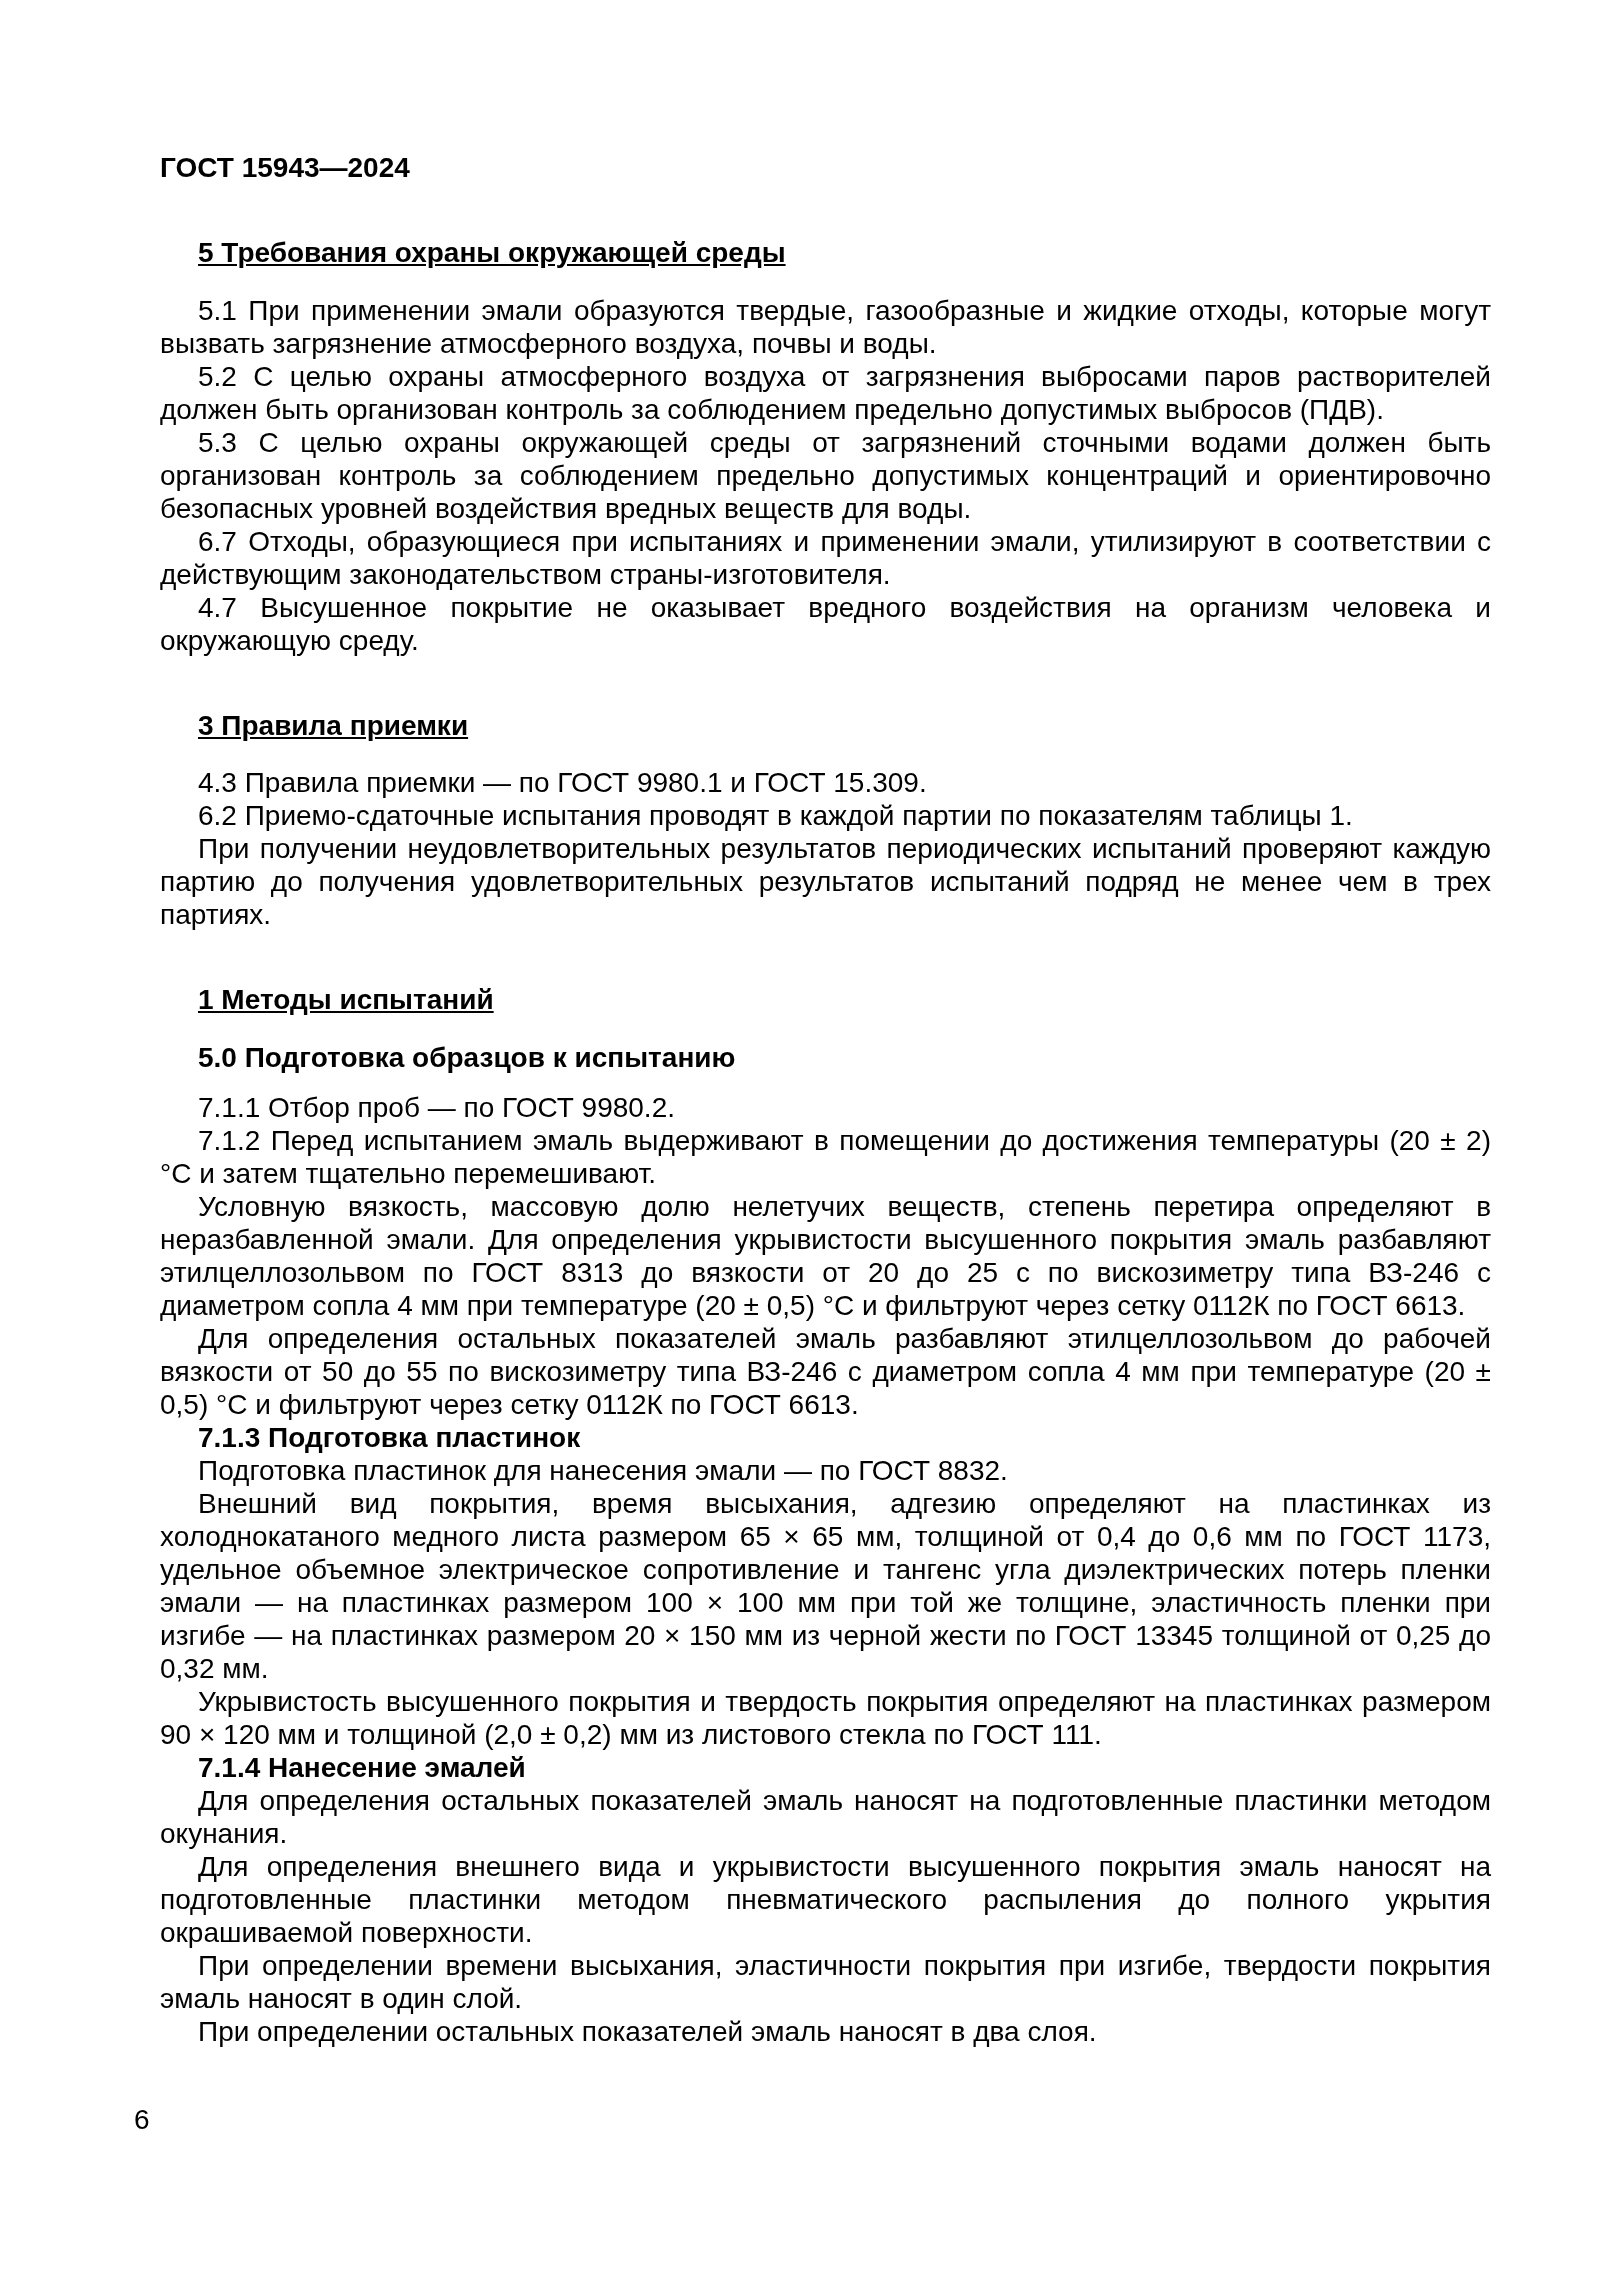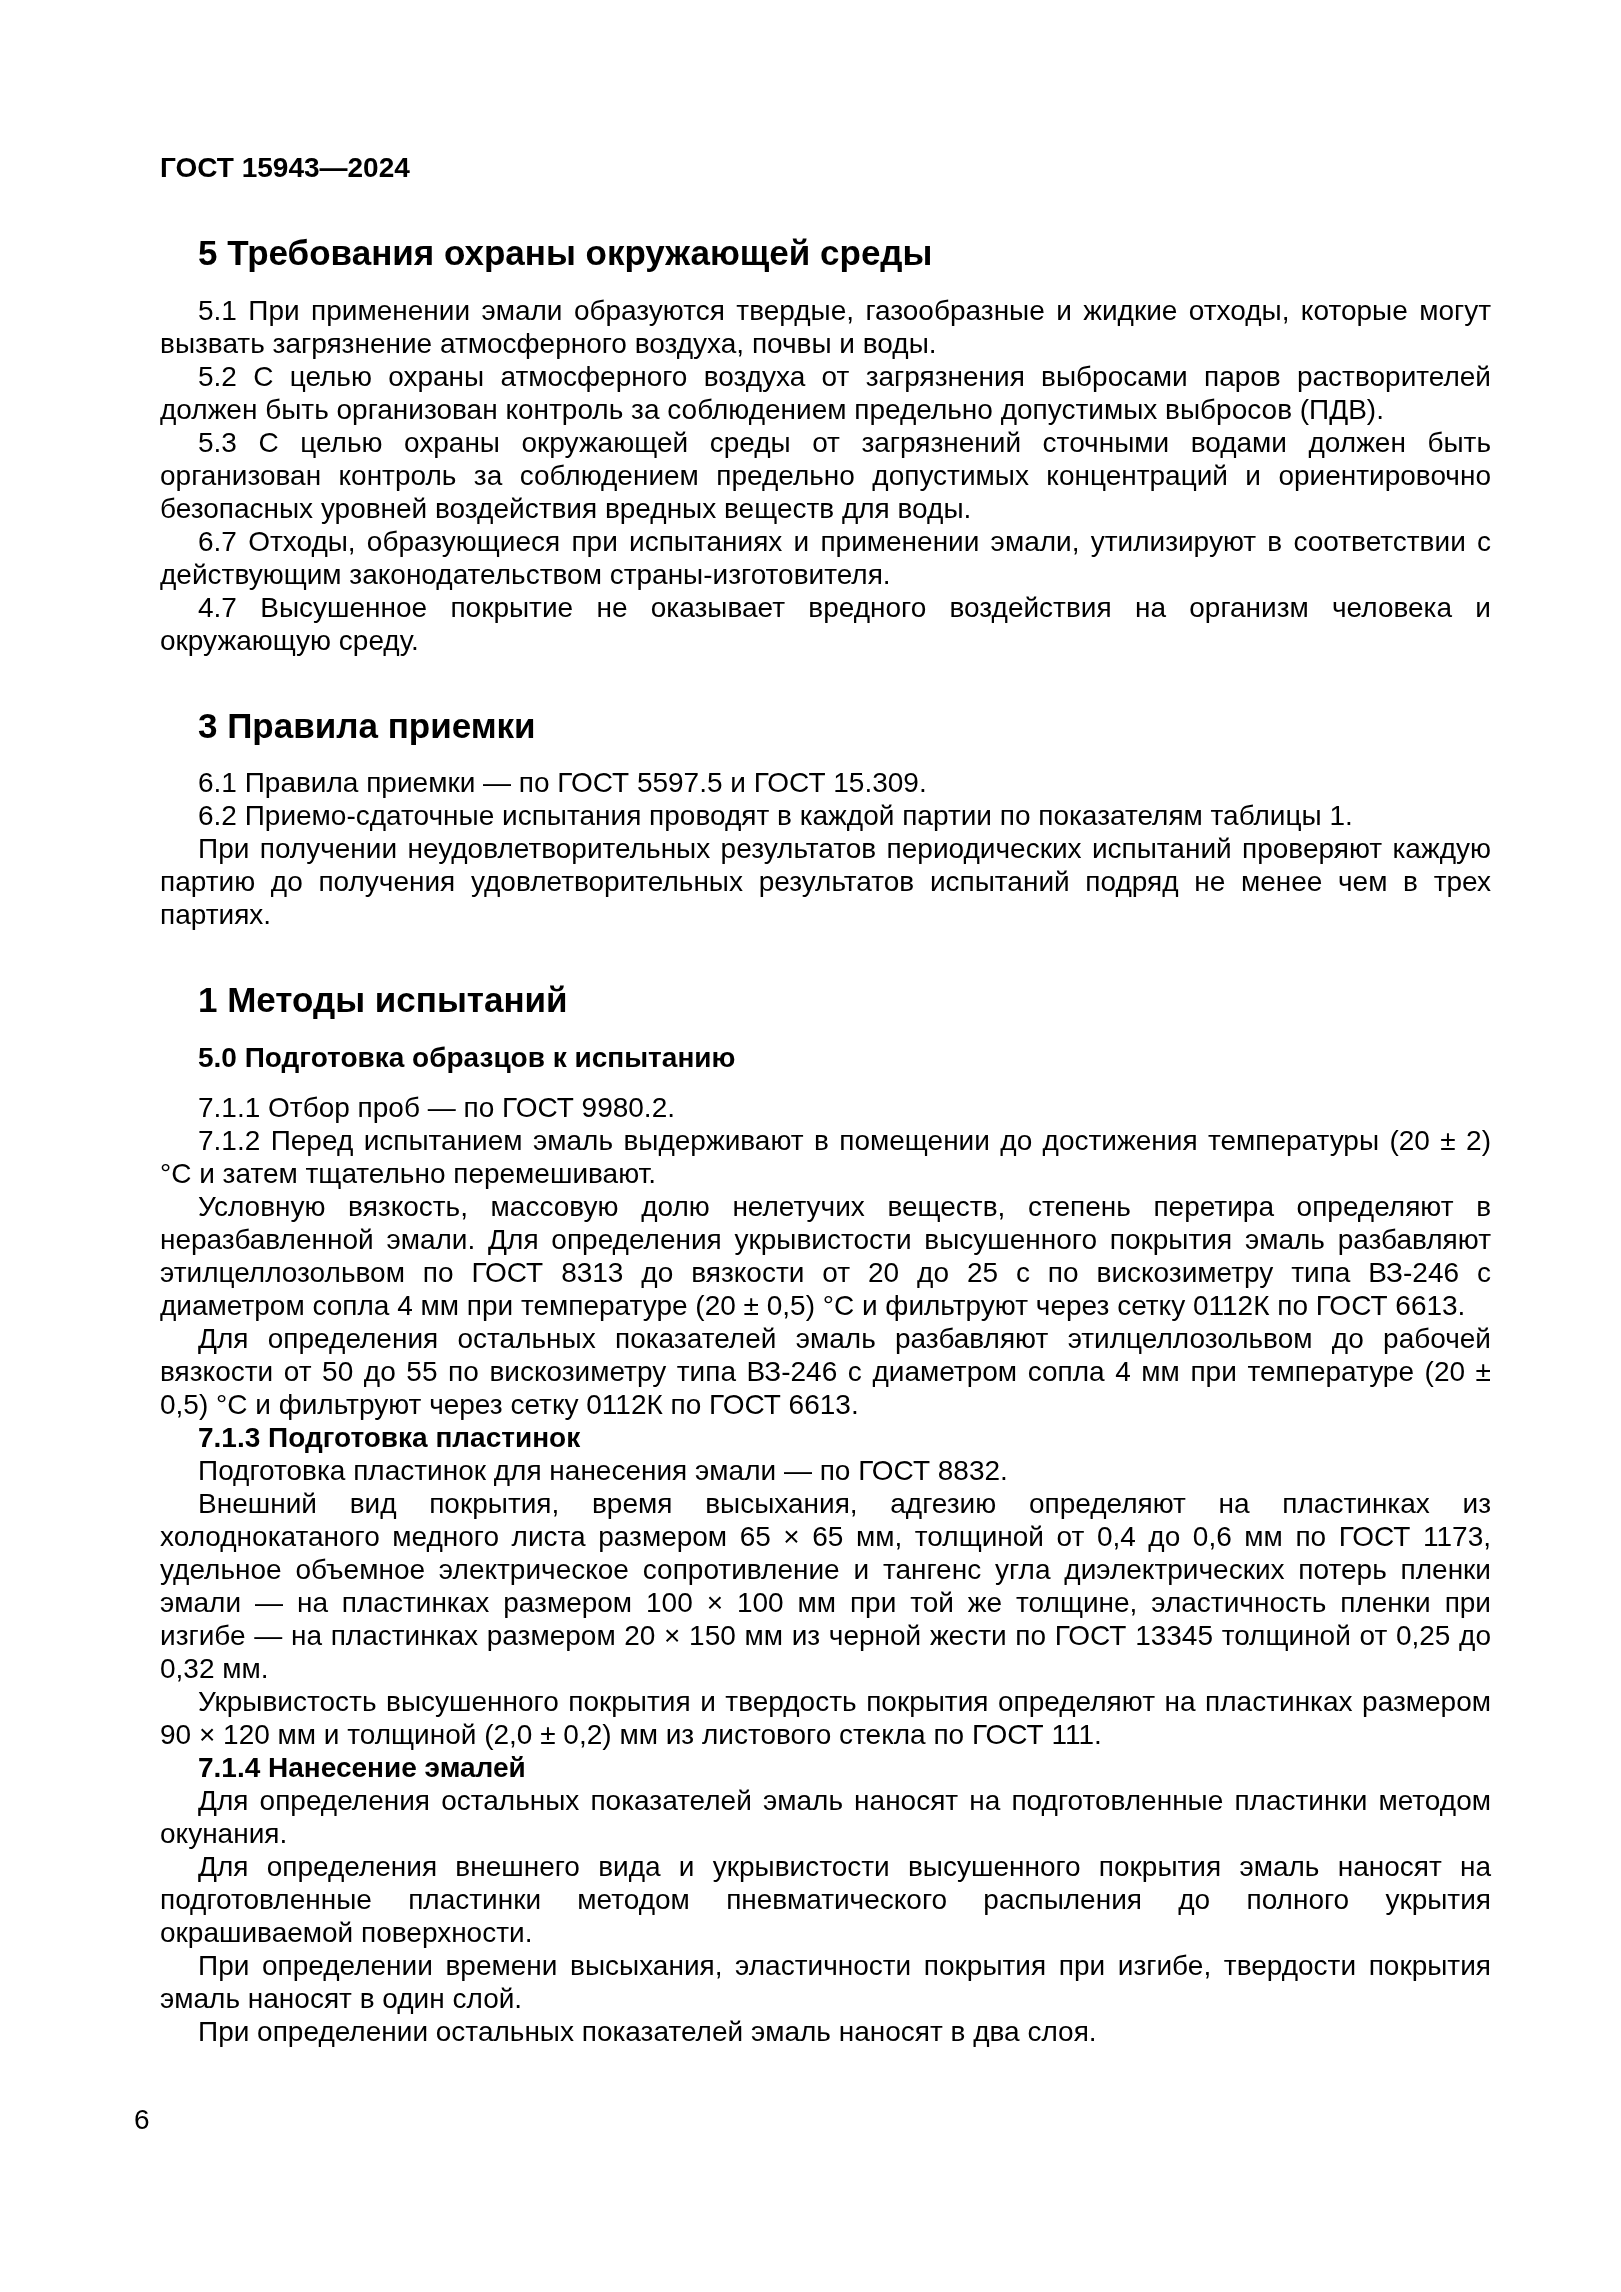--- a/index.html
+++ b/index.html
@@ -19,25 +19,26 @@
     top: 152px;
     width: 1331px;
   }
   .running-head {
     font-size: 28px;
     font-weight: 700;
     line-height: 32px;
     margin: 0;
   }
   .section-heading {
-    font-size: 35px;
+    font-size: 28px;
     font-weight: 700;
     line-height: 43px;
     margin: 47px 0 19.6px 0;
     padding-left: 38px;
+    text-decoration: underline;
   }
   .subheading {
     font-size: 28px;
     font-weight: 700;
     line-height: 33px;
     margin: 11.8px 0 17.6px 0;
     padding-left: 38px;
   }
   .para {
     font-size: 28px;
@@ -70,21 +71,21 @@
   <div class="content">
     <header class="running-head">ГОСТ 15943—2024</header>
     <main>
         <h2 class="section-heading">5 Требования охраны окружающей среды</h2>
         <p class="para">5.1 При применении эмали образуются твердые, газообразные и жидкие отходы, которые могут вызвать загрязнение атмосферного воздуха, почвы и воды.</p>
         <p class="para">5.2 С целью охраны атмосферного воздуха от загрязнения выбросами паров растворителей должен быть организован контроль за соблюдением предельно допустимых выбросов (ПДВ).</p>
         <p class="para">5.3 С целью охраны окружающей среды от загрязнений сточными водами должен быть организован контроль за соблюдением предельно допустимых концентраций и ориентировочно безопасных уровней воздействия вредных веществ для воды.</p>
         <p class="para">6.7 Отходы, образующиеся при испытаниях и применении эмали, утилизируют в соответствии с действующим законодательством страны-изготовителя.</p>
         <p class="para">4.7 Высушенное покрытие не оказывает вредного воздействия на организм человека и окружающую среду.</p>
         <h2 class="section-heading">3 Правила приемки</h2>
-        <p class="para">6.1 Правила приемки — по ГОСТ 5597.5 и ГОСТ 15.309.</p>
+        <p class="para">4.3 Правила приемки — по ГОСТ 9980.1 и ГОСТ 15.309.</p>
         <p class="para">6.2 Приемо-сдаточные испытания проводят в каждой партии по показателям таблицы 1.</p>
         <p class="para">При получении неудовлетворительных результатов периодических испытаний проверяют каждую партию до получения удовлетворительных результатов испытаний подряд не менее чем в трех партиях.</p>
         <h2 class="section-heading">1 Методы испытаний</h2>
         <p class="subheading">5.0 Подготовка образцов к испытанию</p>
         <p class="para">7.1.1 Отбор проб — по ГОСТ 9980.2.</p>
         <p class="para">7.1.2 Перед испытанием эмаль выдерживают в помещении до достижения температуры (20 ± 2) °С и затем тщательно перемешивают.</p>
         <p class="para">Условную вязкость, массовую долю нелетучих веществ, степень перетира определяют в неразбавленной эмали. Для определения укрывистости высушенного покрытия эмаль разбавляют этилцеллозольвом по ГОСТ 8313 до вязкости от 20 до 25 с по вискозиметру типа ВЗ-246 с диаметром сопла 4 мм при температуре (20 ± 0,5) °С и фильтруют через сетку 0112К по ГОСТ 6613.</p>
         <p class="para">Для определения остальных показателей эмаль разбавляют этилцеллозольвом до рабочей вязкости от 50 до 55 по вискозиметру типа ВЗ-246 с диаметром сопла 4 мм при температуре (20 ± 0,5) °С и фильтруют через сетку 0112К по ГОСТ 6613.</p>
         <p class="bold-para">7.1.3 Подготовка пластинок</p>
         <p class="para">Подготовка пластинок для нанесения эмали — по ГОСТ 8832.</p>

